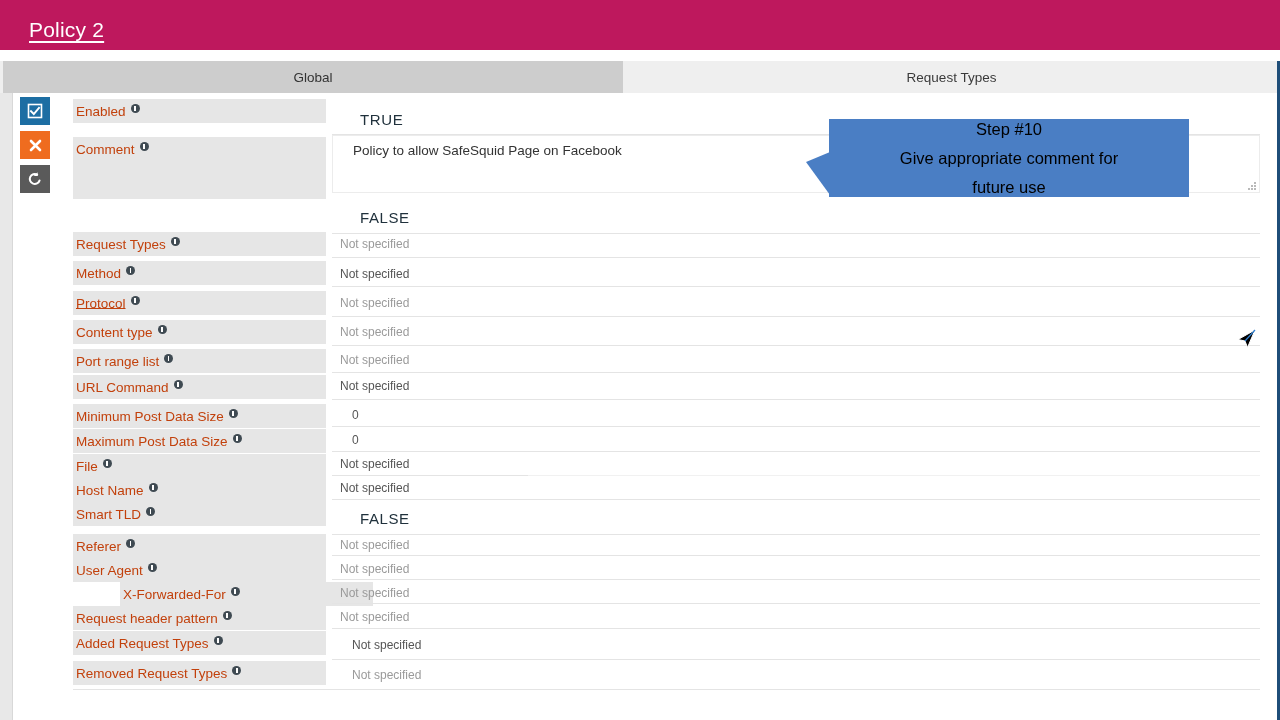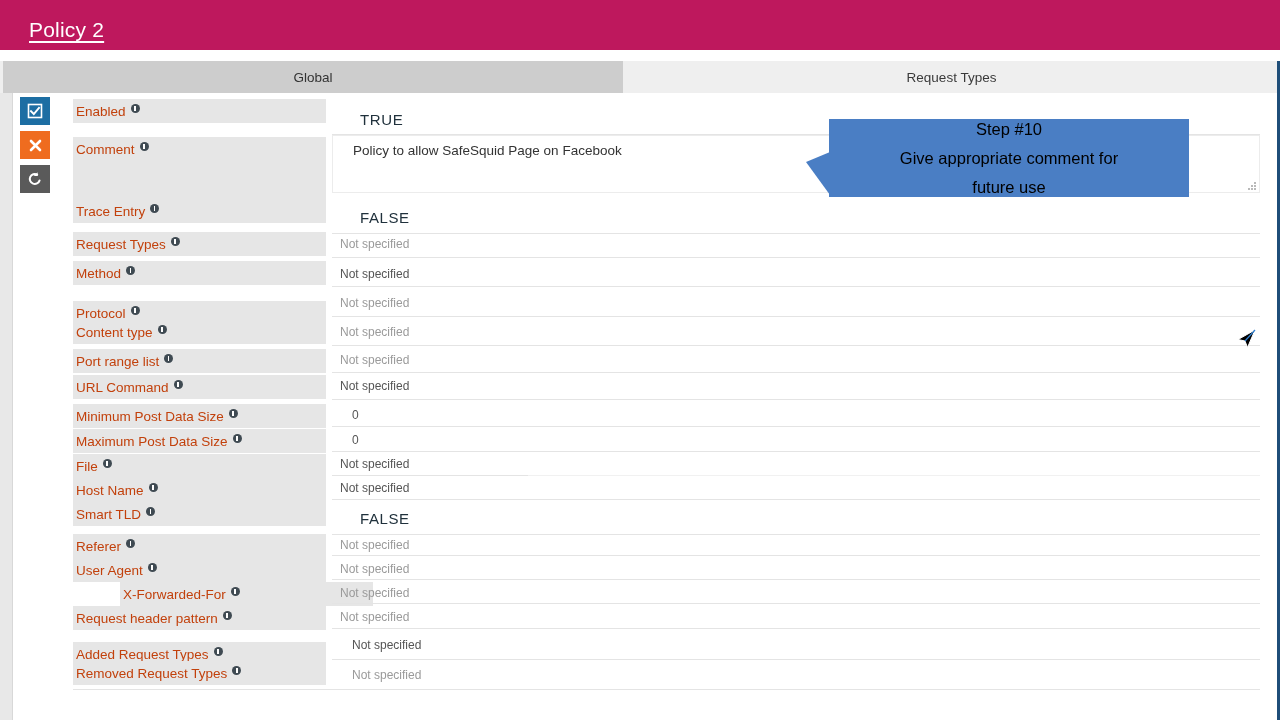--- a/index.html
+++ b/index.html
@@ -188,23 +188,20 @@
             <i style="right:3.2px;bottom:0"></i>
             <i style="right:6.4px;bottom:0"></i>
           <i style="right:0;bottom:3.2px"></i>
             <i style="right:3.2px;bottom:3.2px"></i>
           <i style="right:0;bottom:6.4px"></i>
         </div>
       </div>
     </div>
 
     <div class="row" style="top:104px;height:26px;">
-      <div class="label-cell" style="top:2px;">
-        <span class="lbl">Trace Entry</span><span class="info-icon"></span>
-      </div>
       <div class="value-cell big" style="top:12px;left:360px;">FALSE</div>
       <div class="underline" style="left:332px;top:36px;width:928px;"></div>
     </div>
 
     <div class="row" style="top:139px;height:28px;">
       <div class="label-cell" style="top:0;">
         <span class="lbl">Request Types</span><span class="info-icon"></span>
       </div>
       <div class="value-cell muted" style="top:5px;">Not specified</div>
       <div class="underline" style="left:332px;top:25px;width:928px;"></div>
@@ -212,21 +209,21 @@
 
     <div class="row" style="top:168px;height:28px;">
       <div class="label-cell" style="top:0;">
         <span class="lbl">Method</span><span class="info-icon"></span>
       </div>
       <div class="value-cell dark" style="top:6px;">Not specified</div>
       <div class="underline" style="left:332px;top:25px;width:928px;"></div>
     </div>
 
     <div class="row" style="top:198px;height:28px;">
-      <div class="label-cell" style="top:10px;">
+      <div class="label-cell" style="top:0;text-decoration:underline;">
         <span class="lbl">Protocol</span><span class="info-icon"></span>
       </div>
       <div class="value-cell muted" style="top:5px;">Not specified</div>
       <div class="underline" style="left:332px;top:25px;width:928px;"></div>
     </div>
 
     <div class="row" style="top:227px;height:28px;">
       <div class="label-cell" style="top:0;">
         <span class="lbl">Content type</span><span class="info-icon"></span>
       </div>
@@ -317,21 +314,21 @@
 
     <div class="row" style="top:513px;height:25px;">
       <div class="label-cell" style="top:0;">
         <span class="lbl">Request header pattern</span><span class="info-icon"></span>
       </div>
       <div class="value-cell muted" style="top:4px;">Not specified</div>
       <div class="underline" style="left:332px;top:22px;width:928px;"></div>
     </div>
 
     <div class="row" style="top:538px;height:30px;">
-      <div class="label-cell" style="top:11px;">
+      <div class="label-cell" style="top:0;">
         <span class="lbl">Added Request Types</span><span class="info-icon"></span>
       </div>
       <div class="value-cell dark" style="top:7px;left:352px;">Not specified</div>
       <div class="underline" style="left:332px;top:28px;width:928px;"></div>
     </div>
 
     <div class="row" style="top:568px;height:30px;">
       <div class="label-cell" style="top:0;">
         <span class="lbl">Removed Request Types</span><span class="info-icon"></span>
       </div>

